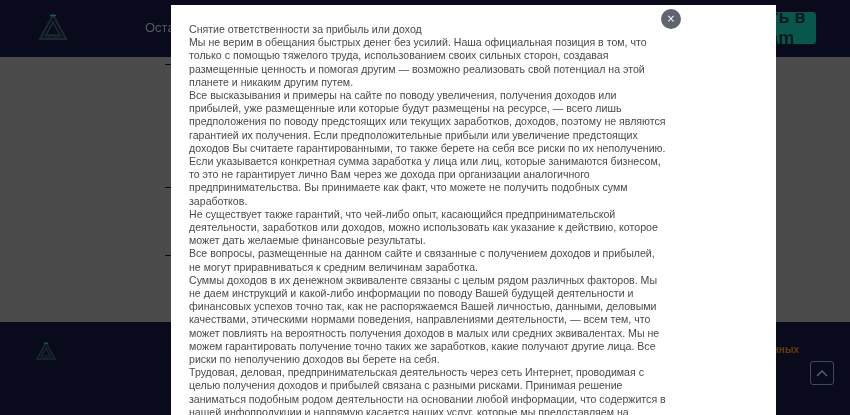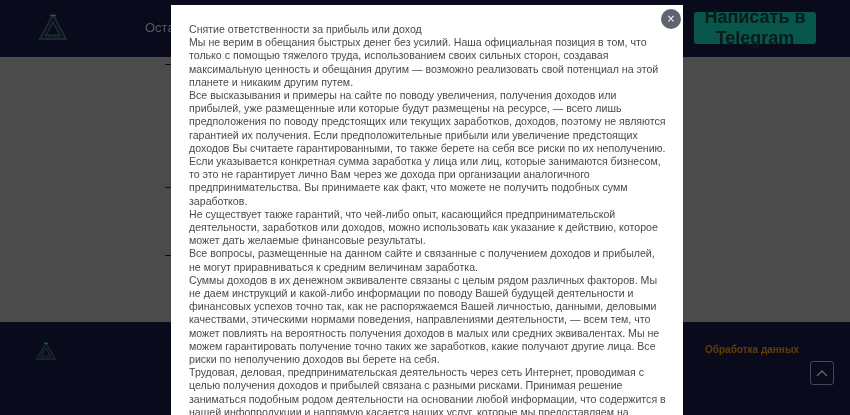--- a/index.html
+++ b/index.html
@@ -55,21 +55,21 @@
       position: absolute; left: 810px; top: 39px; width: 24px; height: 24px;
       border: 1px solid #6d7390; border-radius: 3px; background: transparent;
       display: flex; align-items: center; justify-content: center; padding: 0;
     }
     
     .overlay {
       position: absolute; inset: 0; background: rgba(0,0,0,0.38);
     }
     
     .modal {
-      position: absolute; left: 171px; top: 5px; width: 512px; height: 410px;
+      position: absolute; left: 171px; top: 5px; width: 605px; height: 410px;
       background: #ffffff; overflow: hidden;
     }
     .modal-body {
       position: absolute; left: 18px; top: 18px; width: 478px;
       font-size: 10.6px; line-height: 13.2px; color: #4a4a4a;
     }
     .modal-body p { margin: 0; }
     .close-button {
       position: absolute; left: 661px; top: 9px; width: 20px; height: 20px;
       border-radius: 50%; background: #5f6470; border: none; padding: 0;
@@ -113,21 +113,21 @@
       </svg>
     </button>
   </div>
 </div>
 
 <div class="overlay"></div>
 
 <div class="modal">
   <div class="modal-body">
     <p>Снятие ответственности за прибыль или доход</p>
-    <p>Мы не верим в обещания быстрых денег без усилий. Наша официальная позиция в том, что только с помощью тяжелого труда, использованием своих сильных сторон, создавая максимальную ценность и обещания другим — возможно реализовать свой потенциал на этой планете и никаким другим путем.</p>
+    <p>Мы не верим в обещания быстрых денег без усилий. Наша официальная позиция в том, что только с помощью тяжелого труда, использованием своих сильных сторон, создавая размещенные ценность и помогая другим — возможно реализовать свой потенциал на этой планете и никаким другим путем.</p>
     <p>Все высказывания и примеры на сайте по поводу увеличения, получения доходов или прибылей, уже размещенные или которые будут размещены на ресурсе, — всего лишь предположения по поводу предстоящих или текущих заработков, доходов, поэтому не являются гарантией их получения. Если предположительные прибыли или увеличение предстоящих доходов Вы считаете гарантированными, то также берете на себя все риски по их неполучению.</p>
     <p>Если указывается конкретная сумма заработка у лица или лиц, которые занимаются бизнесом, то это не гарантирует лично Вам через же дохода при организации аналогичного предпринимательства. Вы принимаете как факт, что можете не получить подобных сумм заработков.</p>
     <p>Не существует также гарантий, что чей-либо опыт, касающийся предпринимательской деятельности, заработков или доходов, можно использовать как указание к действию, которое может дать желаемые финансовые результаты.</p>
     <p>Все вопросы, размещенные на данном сайте и связанные с получением доходов и прибылей, не могут приравниваться к средним величинам заработка.</p>
     <p>Суммы доходов в их денежном эквиваленте связаны с целым рядом различных факторов. Мы не даем инструкций и какой-либо информации по поводу Вашей будущей деятельности и финансовых успехов точно так, как не распоряжаемся Вашей личностью, данными, деловыми качествами, этическими нормами поведения, направлениями деятельности, — всем тем, что может повлиять на вероятность получения доходов в малых или средних эквивалентах. Мы не можем гарантировать получение точно таких же заработков, какие получают другие лица. Все риски по неполучению доходов вы берете на себя.</p>
     <p>Трудовая, деловая, предпринимательская деятельность через сеть Интернет, проводимая с целью получения доходов и прибылей связана с разными рисками. Принимая решение заниматься подобным родом деятельности на основании любой информации, что содержится в нашей инфопродукции и напрямую касается наших услуг, которые мы предоставляем на данном</p>
   </div>
 </div>
 
 <button class="close-button">

